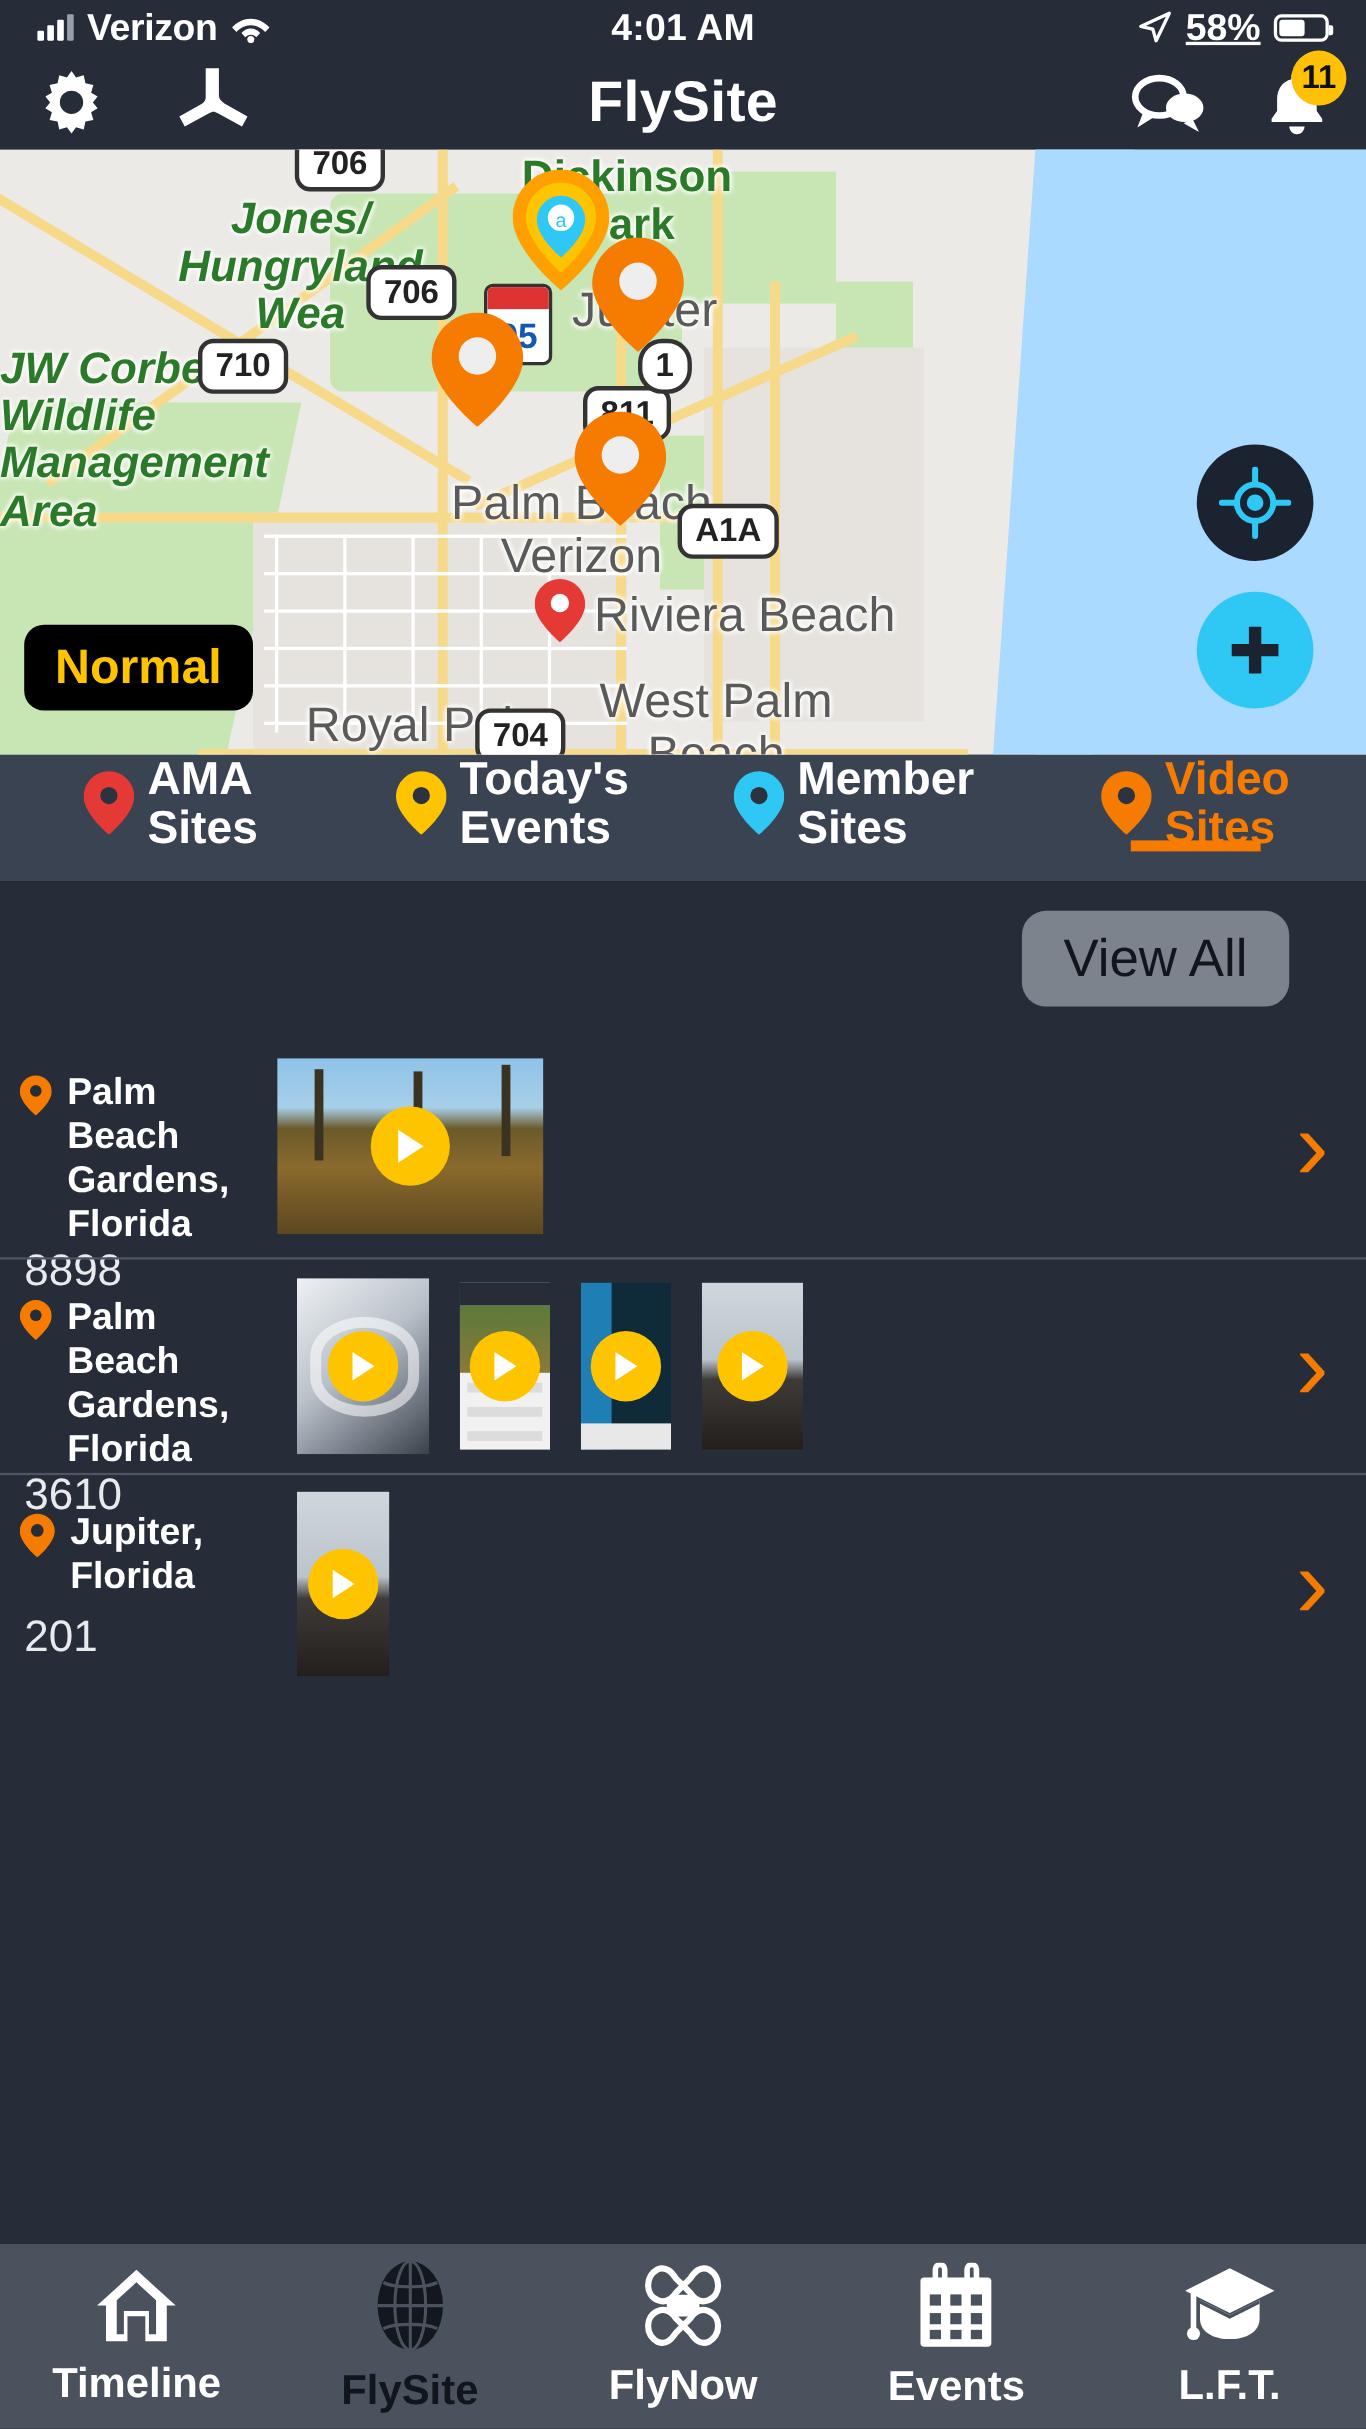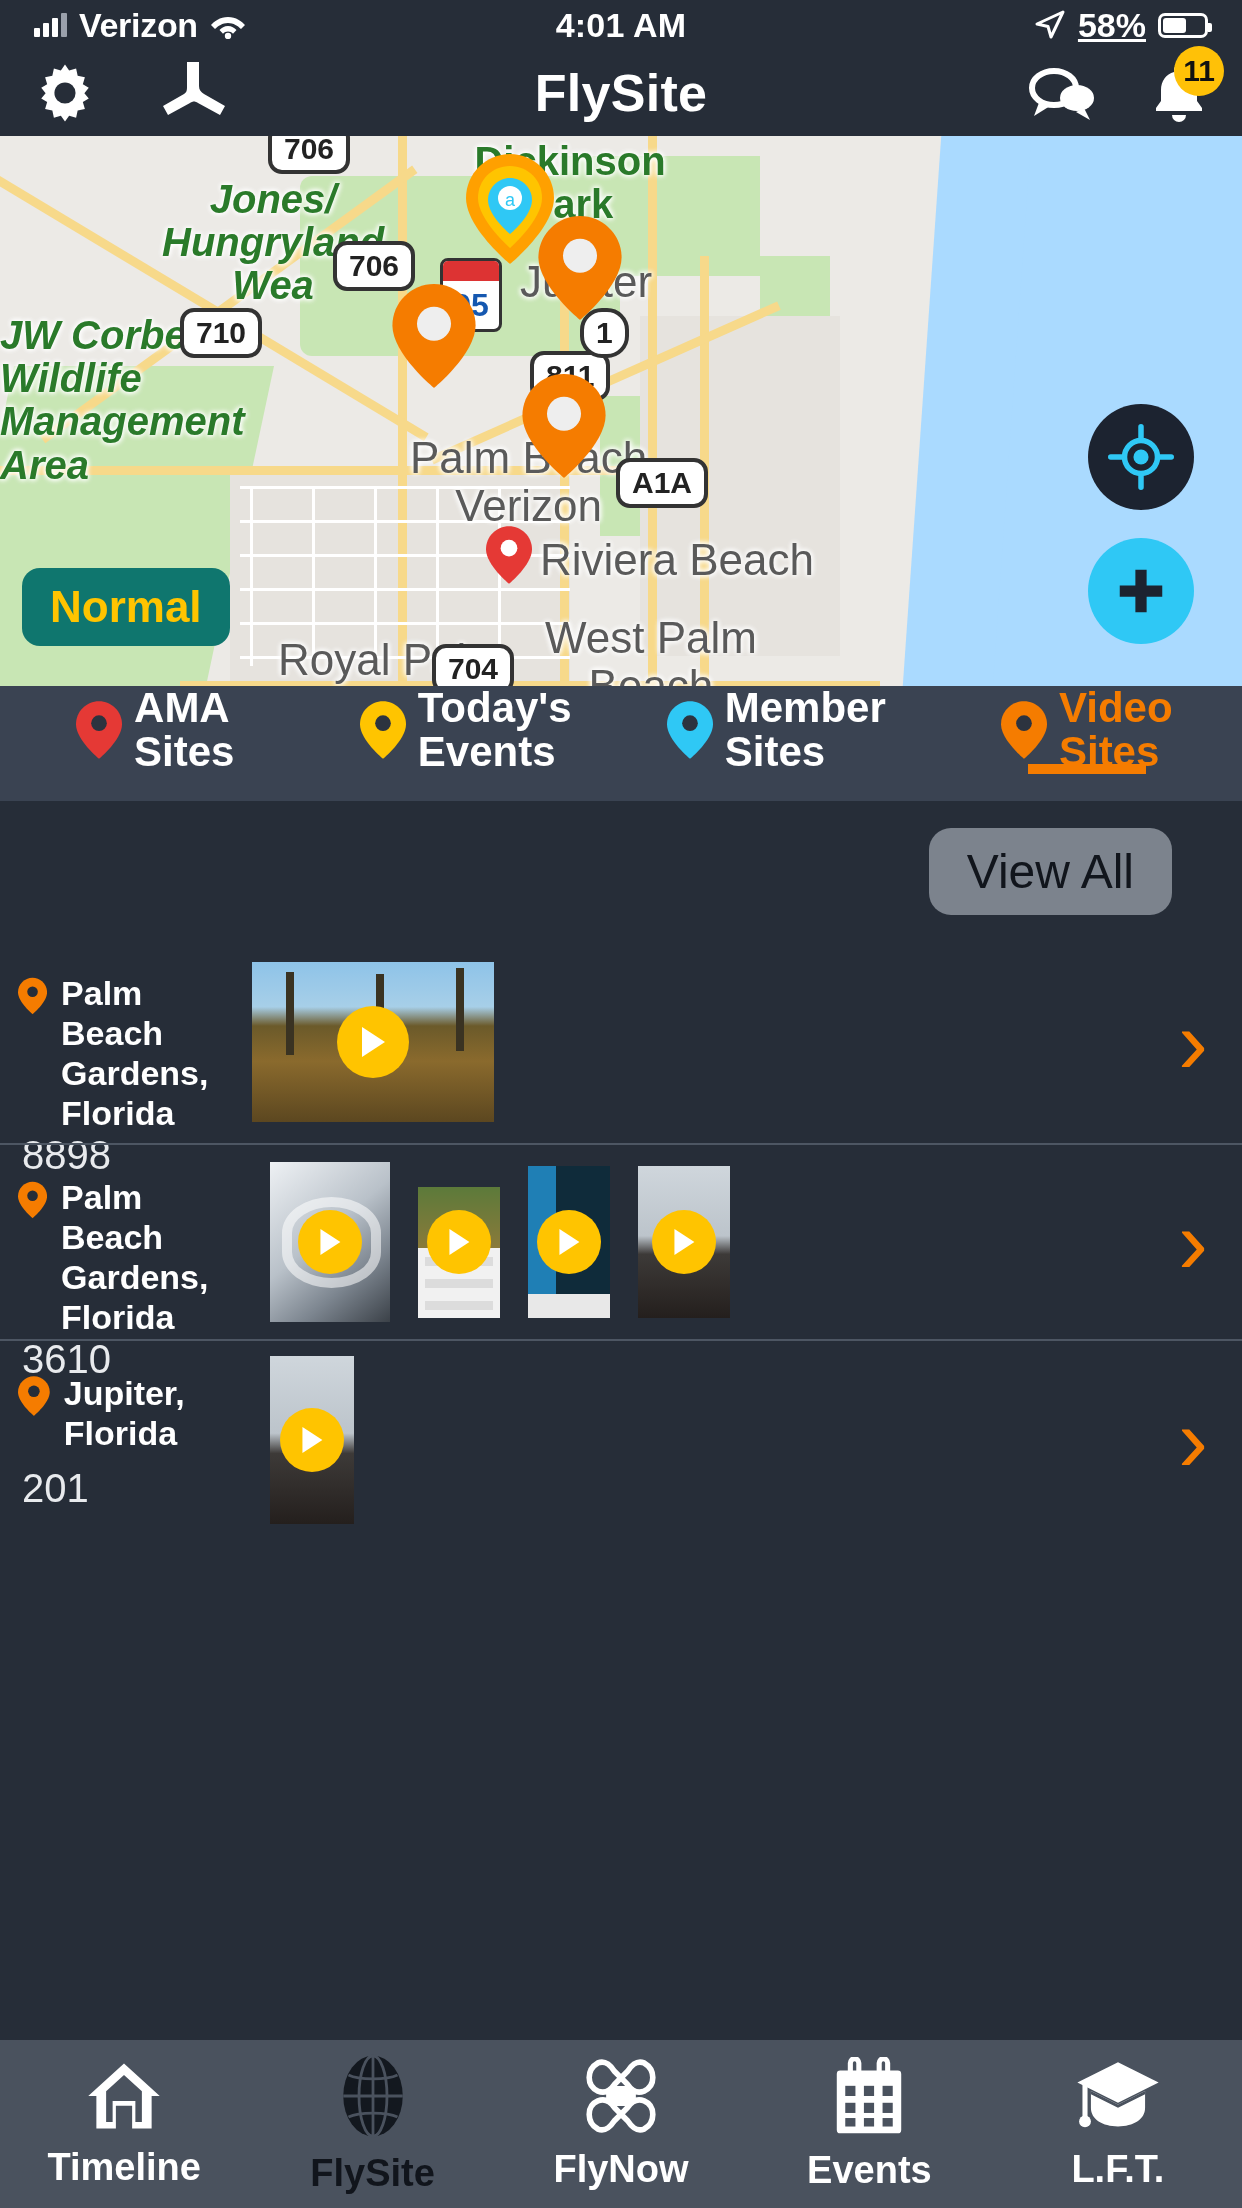--- a/index.html
+++ b/index.html
@@ -104,21 +104,21 @@
   .shield95{
     position:absolute; width:62px;height:74px;background:#fff;
     border:3px solid #333;border-radius:8px; overflow:hidden;
     display:flex;flex-direction:column; align-items:center;
   }
   .shield95 .top{background:#d33;width:100%;height:22px;}
   .shield95 .num{color:#1558b0;font-weight:700;font-size:32px;line-height:48px;}
   .pin{ position:absolute; }
   .normal-pill{
     position:absolute; left:22px; bottom:40px;
-    background:#0f766e; color:#FFC400; font-size:44px; font-weight:700;
+    background:#000000; color:#FFC400; font-size:44px; font-weight:700;
     padding:14px 28px; border-radius:18px;
   }
   .fab{
     position:absolute; right:48px; border-radius:50%;
     display:flex; align-items:center; justify-content:center;
   }
   .fab-locate{ width:106px;height:106px; bottom:176px; background:#1c2330; }
   .fab-add{ width:106px;height:106px; bottom:42px; background:#2fc8f5; }
 
   

